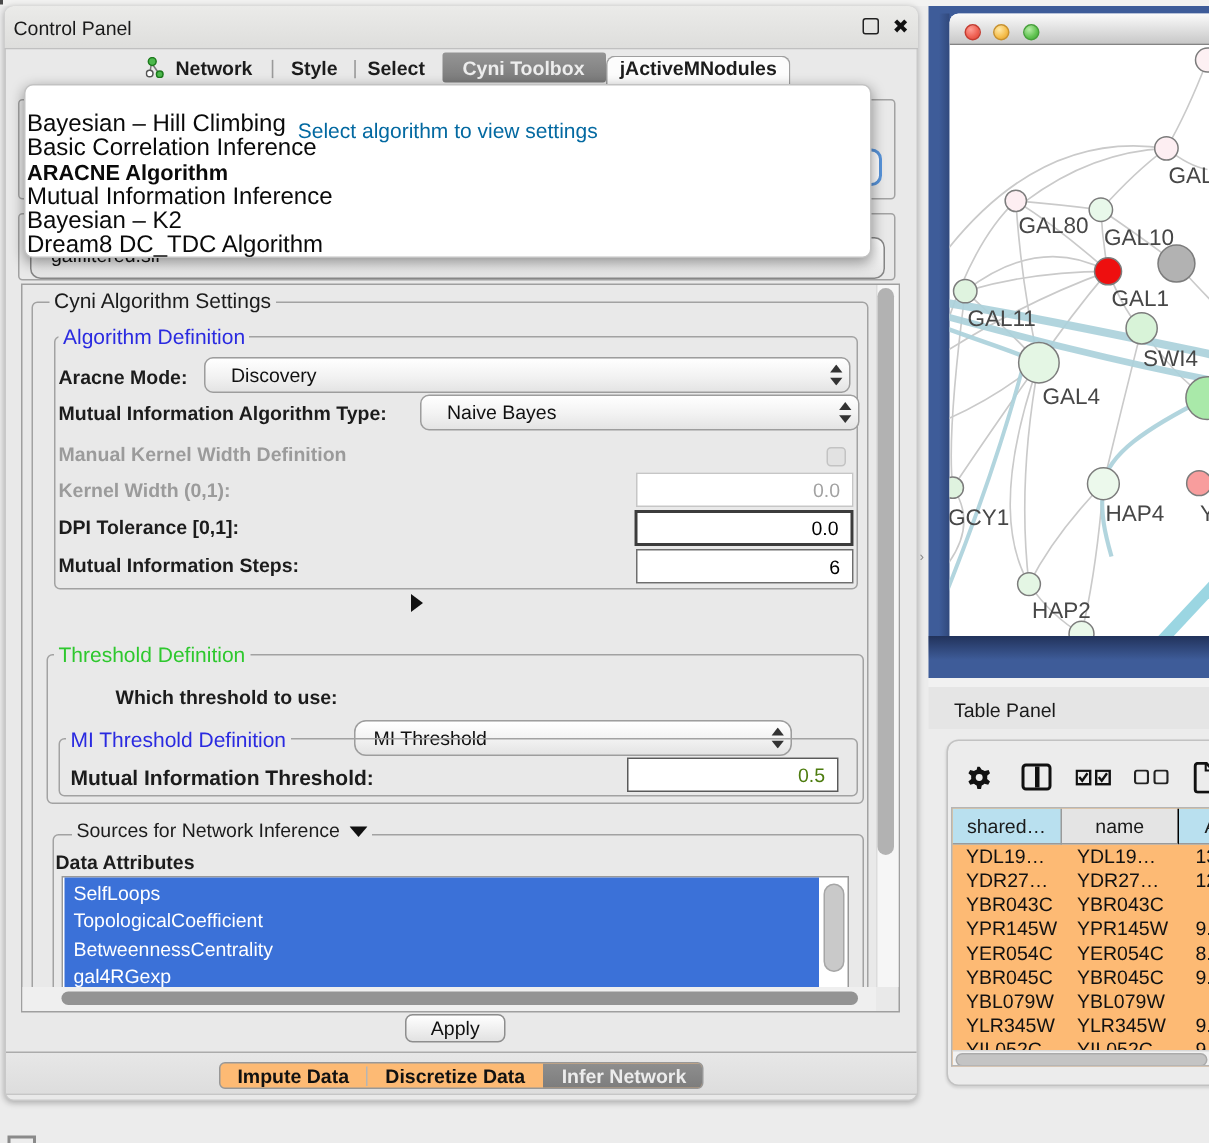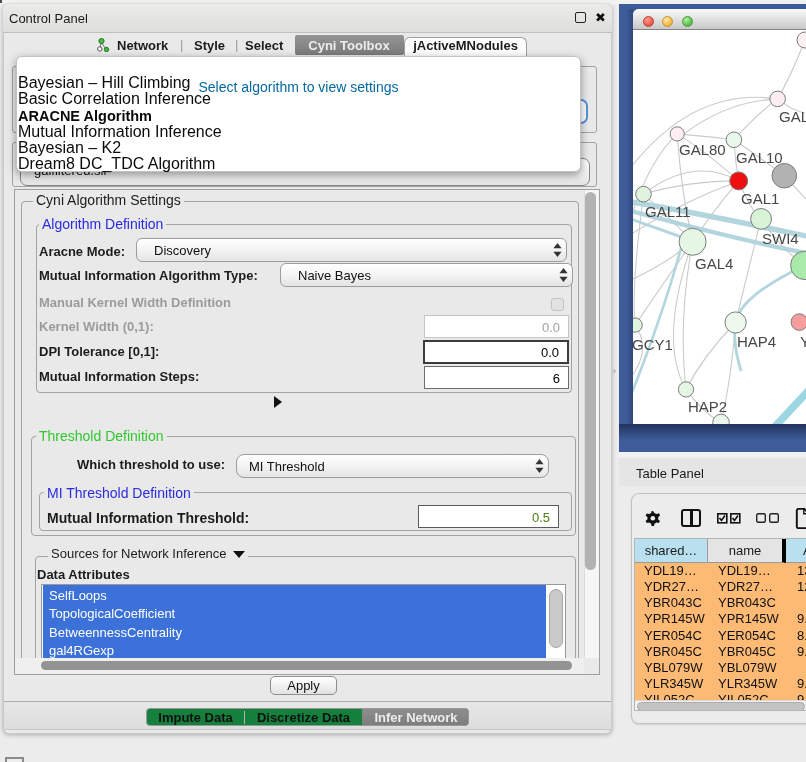--- a/index.html
+++ b/index.html
@@ -112,21 +112,21 @@
       </div>
 
   <svg class="abs" style="left:273px;top:395px;" width="10" height="14" viewBox="0 0 10 14">
         <path d="M1 1 L9 7 L1 13 Z" fill="#111"></path>
       </svg>
 
   <div class="gbox" style="left:31px;top:436px;width:543px;height:98px;"></div>
   <div class="gtitle" style="left:36px;top:429px;color:#2ec82e;font-size:14px;">Threshold Definition</div>
 
   <div class="abs lbl" style="left:77px;top:457px;">Which threshold to use:</div>
-  <div class="combo" style="left:236px;top:454px;width:290px;height:22px;border-radius:8px;padding-left:21px;">
+  <div class="combo" style="left:236px;top:480px;width:290px;height:22px;border-radius:8px;">
     <span class="ct" style="left:12px;">MI Threshold</span>
     <svg class="spin" viewBox="0 0 9 12">
           <path d="M4.5 0 L8 4.5 L1 4.5 Z" fill="#333"></path>
           <path d="M4.5 12 L8 7.5 L1 7.5 Z" fill="#333"></path>
         </svg>
   </div>
 
   <div class="gbox" style="left:39px;top:492px;width:531px;height:37px;"></div>
   <div class="gtitle" style="left:44px;top:486px;color:#2a2ae0;font-size:14px;">MI Threshold Definition</div>
 
@@ -147,21 +147,21 @@
   <div class="abs" style="left:43px;top:585px;width:503px;height:118px;background:#3b71d8;"></div>
   <div class="abs" style="left:49px;top:587px;font-size:13px;color:#fff;line-height:18.3px;white-space:nowrap;">SelfLoops<br>TopologicalCoefficient<br>BetweennessCentrality<br>gal4RGexp</div>
 
   <div class="abs" style="left:549px;top:589px;width:14px;height:59px;background:#c9c9c9;border:1px solid #a6a6a6;border-radius:7px;box-sizing:border-box;"></div>
 </div>
 </div>
 
 <div class="abs" style="left:270px;top:676px;width:67px;height:19px;background:linear-gradient(180deg,#ffffff,#e2e2e2);border:1px solid #8e8e8e;border-radius:5px;box-sizing:border-box;text-align:center;font-size:13px;color:#111;line-height:17px;">Apply</div>
 
 <div class="abs" style="left:4px;top:701px;width:607px;height:29px;background:linear-gradient(180deg,#e7e7e7,#dddddd);border-top:1px solid #ababab;border-bottom:1px solid #c6c6c6;box-sizing:border-box;"></div>
-<div class="abs" style="left:146px;top:708px;width:323px;height:18px;background:#15803d;border:1px solid #989898;border-radius:4px;box-sizing:border-box;overflow:hidden;">
+<div class="abs" style="left:146px;top:708px;width:323px;height:18px;background:#fdba74;border:1px solid #989898;border-radius:4px;box-sizing:border-box;overflow:hidden;">
   <div class="abs" style="left:0;top:0;width:97px;height:18px;text-align:center;font-size:13px;font-weight:bold;color:#111;line-height:17px;">Impute Data</div>
   <div class="abs" style="left:97px;top:2px;width:1px;height:13px;background:#b5b5b5;"></div>
   <div class="abs" style="left:98px;top:0;width:117px;height:18px;text-align:center;font-size:13px;font-weight:bold;color:#111;line-height:17px;">Discretize Data</div>
   <div class="abs" style="left:215px;top:0;width:108px;height:18px;background:linear-gradient(180deg,#8e8e8e,#7b7b7b);text-align:center;font-size:13px;font-weight:bold;color:#ececec;line-height:17px;">Infer Network</div>
 </div>
 
 <div class="abs" style="left:613px;top:367px;width:5px;height:9px;color:#8a8a8a;font-size:9px;line-height:9px;">›</div>
 
 <div class="abs" style="left:5px;top:757px;width:19px;height:10px;background:#ededed;border:2px solid #8a8a8a;box-sizing:border-box;"></div>
 
@@ -272,21 +272,21 @@
   <rect x="13.7" y="0.7" width="8.6" height="8.6" rx="1.5" fill="none" stroke="#222" stroke-width="1.4"></rect>
 </svg>
 <svg class="abs" style="left:795px;top:508px;" width="15" height="21" viewBox="0 0 16 24">
   <path d="M1.5 3 a2 2 0 0 1 2 -2 L10 1 L15 6 L15 21 a2 2 0 0 1 -2 2 L3.5 23 a2 2 0 0 1 -2 -2 Z" fill="none" stroke="#111" stroke-width="2.2"></path>
   <path d="M9.5 1.5 L9.5 6.5 L14.5 6.5" fill="none" stroke="#111" stroke-width="1.6"></path>
 </svg>
 
 <div class="abs" style="left:634px;top:538px;width:172px;height:173px;background:#fdba74;border:1px solid #b5b5b5;border-right:none;box-sizing:border-box;overflow:hidden;">
 
   <div class="abs" style="left:0;top:0;width:73px;height:24px;background:#b9e0ef;border-right:1px solid #9a9a9a;border-bottom:1px solid #9a9a9a;box-sizing:border-box;text-align:center;font-size:13px;color:#1a1a1a;line-height:23px;">shared…</div>
-  <div class="abs" style="left:73px;top:0;width:78px;height:24px;background:#e4e4e4;border-right:4px solid #000000;border-bottom:1px solid #9a9a9a;box-sizing:border-box;text-align:center;font-size:13px;color:#1a1a1a;line-height:23px;">name</div>
+  <div class="abs" style="left:73px;top:0;width:78px;height:24px;background:#e4e4e4;border-right:1px solid #000000;border-bottom:1px solid #9a9a9a;box-sizing:border-box;text-align:center;font-size:13px;color:#1a1a1a;line-height:23px;">name</div>
   <div class="abs" style="left:151px;top:0;width:21px;height:24px;background:#b9e0ef;border-bottom:1px solid #9a9a9a;box-sizing:border-box;font-size:13px;color:#1a1a1a;line-height:23px;padding-left:17px;">A</div>
 
   <div class="abs" style="left:9px;top:24px;font-size:13px;color:#111;line-height:16.14px;white-space:nowrap;">YDL19…<br>YDR27…<br>YBR043C<br>YPR145W<br>YER054C<br>YBR045C<br>YBL079W<br>YLR345W<br>YIL052C</div>
   <div class="abs" style="left:83px;top:24px;font-size:13px;color:#111;line-height:16.14px;white-space:nowrap;">YDL19…<br>YDR27…<br>YBR043C<br>YPR145W<br>YER054C<br>YBR045C<br>YBL079W<br>YLR345W<br>YIL052C</div>
   <div class="abs" style="left:162px;top:24px;font-size:13px;color:#111;line-height:16.14px;white-space:nowrap;">13<br>12<br><br>9.<br>8.<br>9.<br><br>9.<br>9.</div>
 
   <div class="abs" style="left:0;top:161px;width:172px;height:12px;background:#f2f2f2;border-top:1px solid #d8d8d8;box-sizing:border-box;"></div>
   <div class="abs" style="left:2px;top:162.5px;width:168px;height:9px;background:#c4c4c4;border:1px solid #ababab;border-radius:5px;box-sizing:border-box;"></div>
 </div>
 

